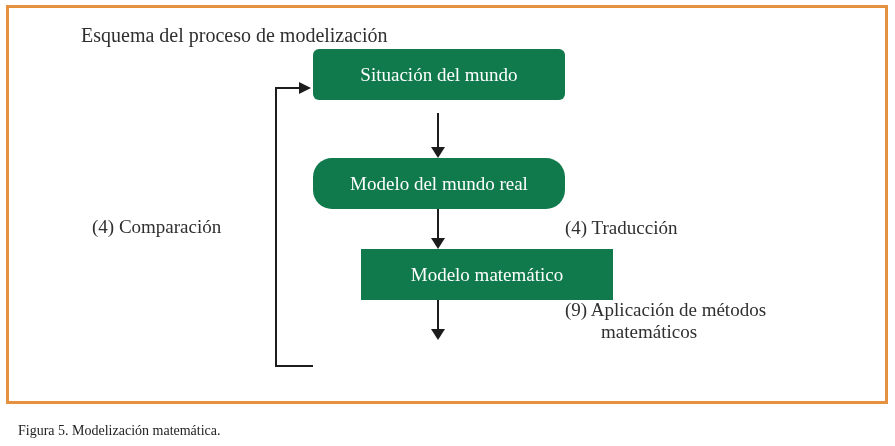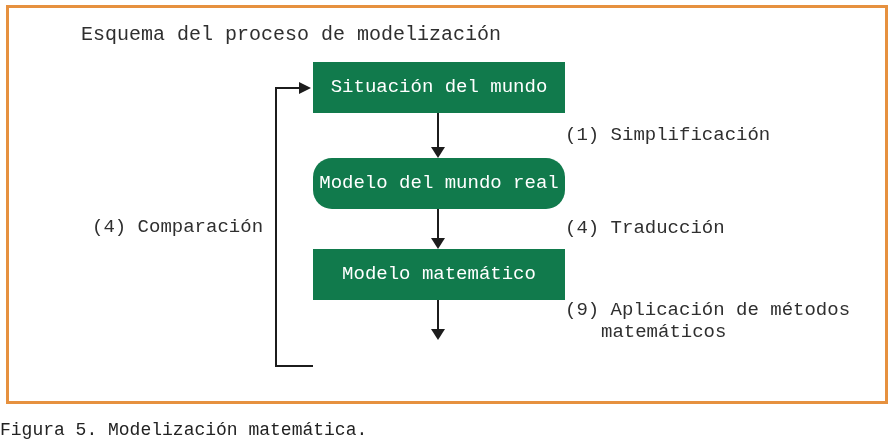--- a/index.html
+++ b/index.html
@@ -1,21 +1,21 @@
 <!DOCTYPE html>
 <html style="--box-green: #117a4c; --frame-orange: #e6913f; --text-dark: #2f2f2f; --box-text: #ffffff; --arrow-black: #1c1c1c;"><head>
 <meta charset="utf-8">
 <style>
   html, body { margin: 0; padding: 0; background: #ffffff; }
   .canvas {
     position: relative;
     width: 895px;
     height: 446px;
     background: #ffffff;
-    font-family: Liberation Mono, monospace;
+    font-family: Liberation Serif, serif;
     color: var(--text-dark, #2f2f2f);
     overflow: hidden;
   }
   .frame {
     position: absolute;
     left: 6px; top: 5px;
     width: 882px; height: 399px;
     border: 3px solid var(--frame-orange, #e6913f);
     box-sizing: border-box;
     background: #ffffff;
@@ -32,23 +32,23 @@
     position: absolute;
     left: 313px;
     width: 252px; height: 51px;
     background: var(--box-green, #117a4c);
     color: var(--box-text, #ffffff);
     font-size: 19px;
     line-height: 51px;
     text-align: center;
     white-space: nowrap;
   }
-  .box1 { top: 62px; }
+  .box1 { top: 49px; border-radius: 6px; }
   .box2 { top: 158px; border-radius: 19px; }
-  .box3 { top: 249px; }
+  .box3 { top: 249px; margin-left: 48px; }
   .box4 { top: 340px; }
   .line {
     position: absolute;
     background: var(--arrow-black, #1c1c1c);
   }
   .head-down {
     position: absolute;
     width: 0; height: 0;
     border-left: 7px solid transparent;
     border-right: 7px solid transparent;
@@ -68,22 +68,22 @@
     color: var(--text-dark, #2f2f2f);
     white-space: nowrap;
   }
   .step1 { left: 565px; top: 124px; }
   .step2 { left: 565px; top: 217px; }
   .step3 { left: 565px; top: 299px; }
   .step3 .line2 { padding-left: 36px; }
   .step4 { left: 92px; top: 216px; text-align: center; }
   .figure-caption {
     position: absolute;
-    left: 0; top: 421px;
-    font-size: 18px;
+    left: 18px; top: 421px;
+    font-size: 14px;
     line-height: 19px;
     color: #222222;
     white-space: nowrap;
   }
 </style>
 </head>
 <body>
 
 <div class="canvas">
 
@@ -102,21 +102,20 @@
   <div class="head-down" style="left:431px; top:238px;"></div>
 
   <div class="line" style="left:437px; top:300px; width:2px; height:29px;"></div>
   <div class="head-down" style="left:431px; top:329px;"></div>
 
   <div class="line" style="left:275px; top:365px; width:38px; height:2px;"></div>
   <div class="line" style="left:275px; top:87px; width:2px; height:280px;"></div>
   <div class="line" style="left:275px; top:87px; width:24px; height:2px;"></div>
   <div class="head-right" style="left:299px; top:82px;"></div>
 
-  <div class="step-label step1">(1) Simplificación</div>
   <div class="step-label step2">(4) Traducción</div>
   <div class="step-label step3">
     <div class="line1">(9) Aplicación de métodos</div>
     <div class="line2">matemáticos</div>
   </div>
   <div class="step-label step4">(4) Comparación</div>
 
   <div class="figure-caption">Figura 5. Modelización matemática.</div>
 
 </div>

